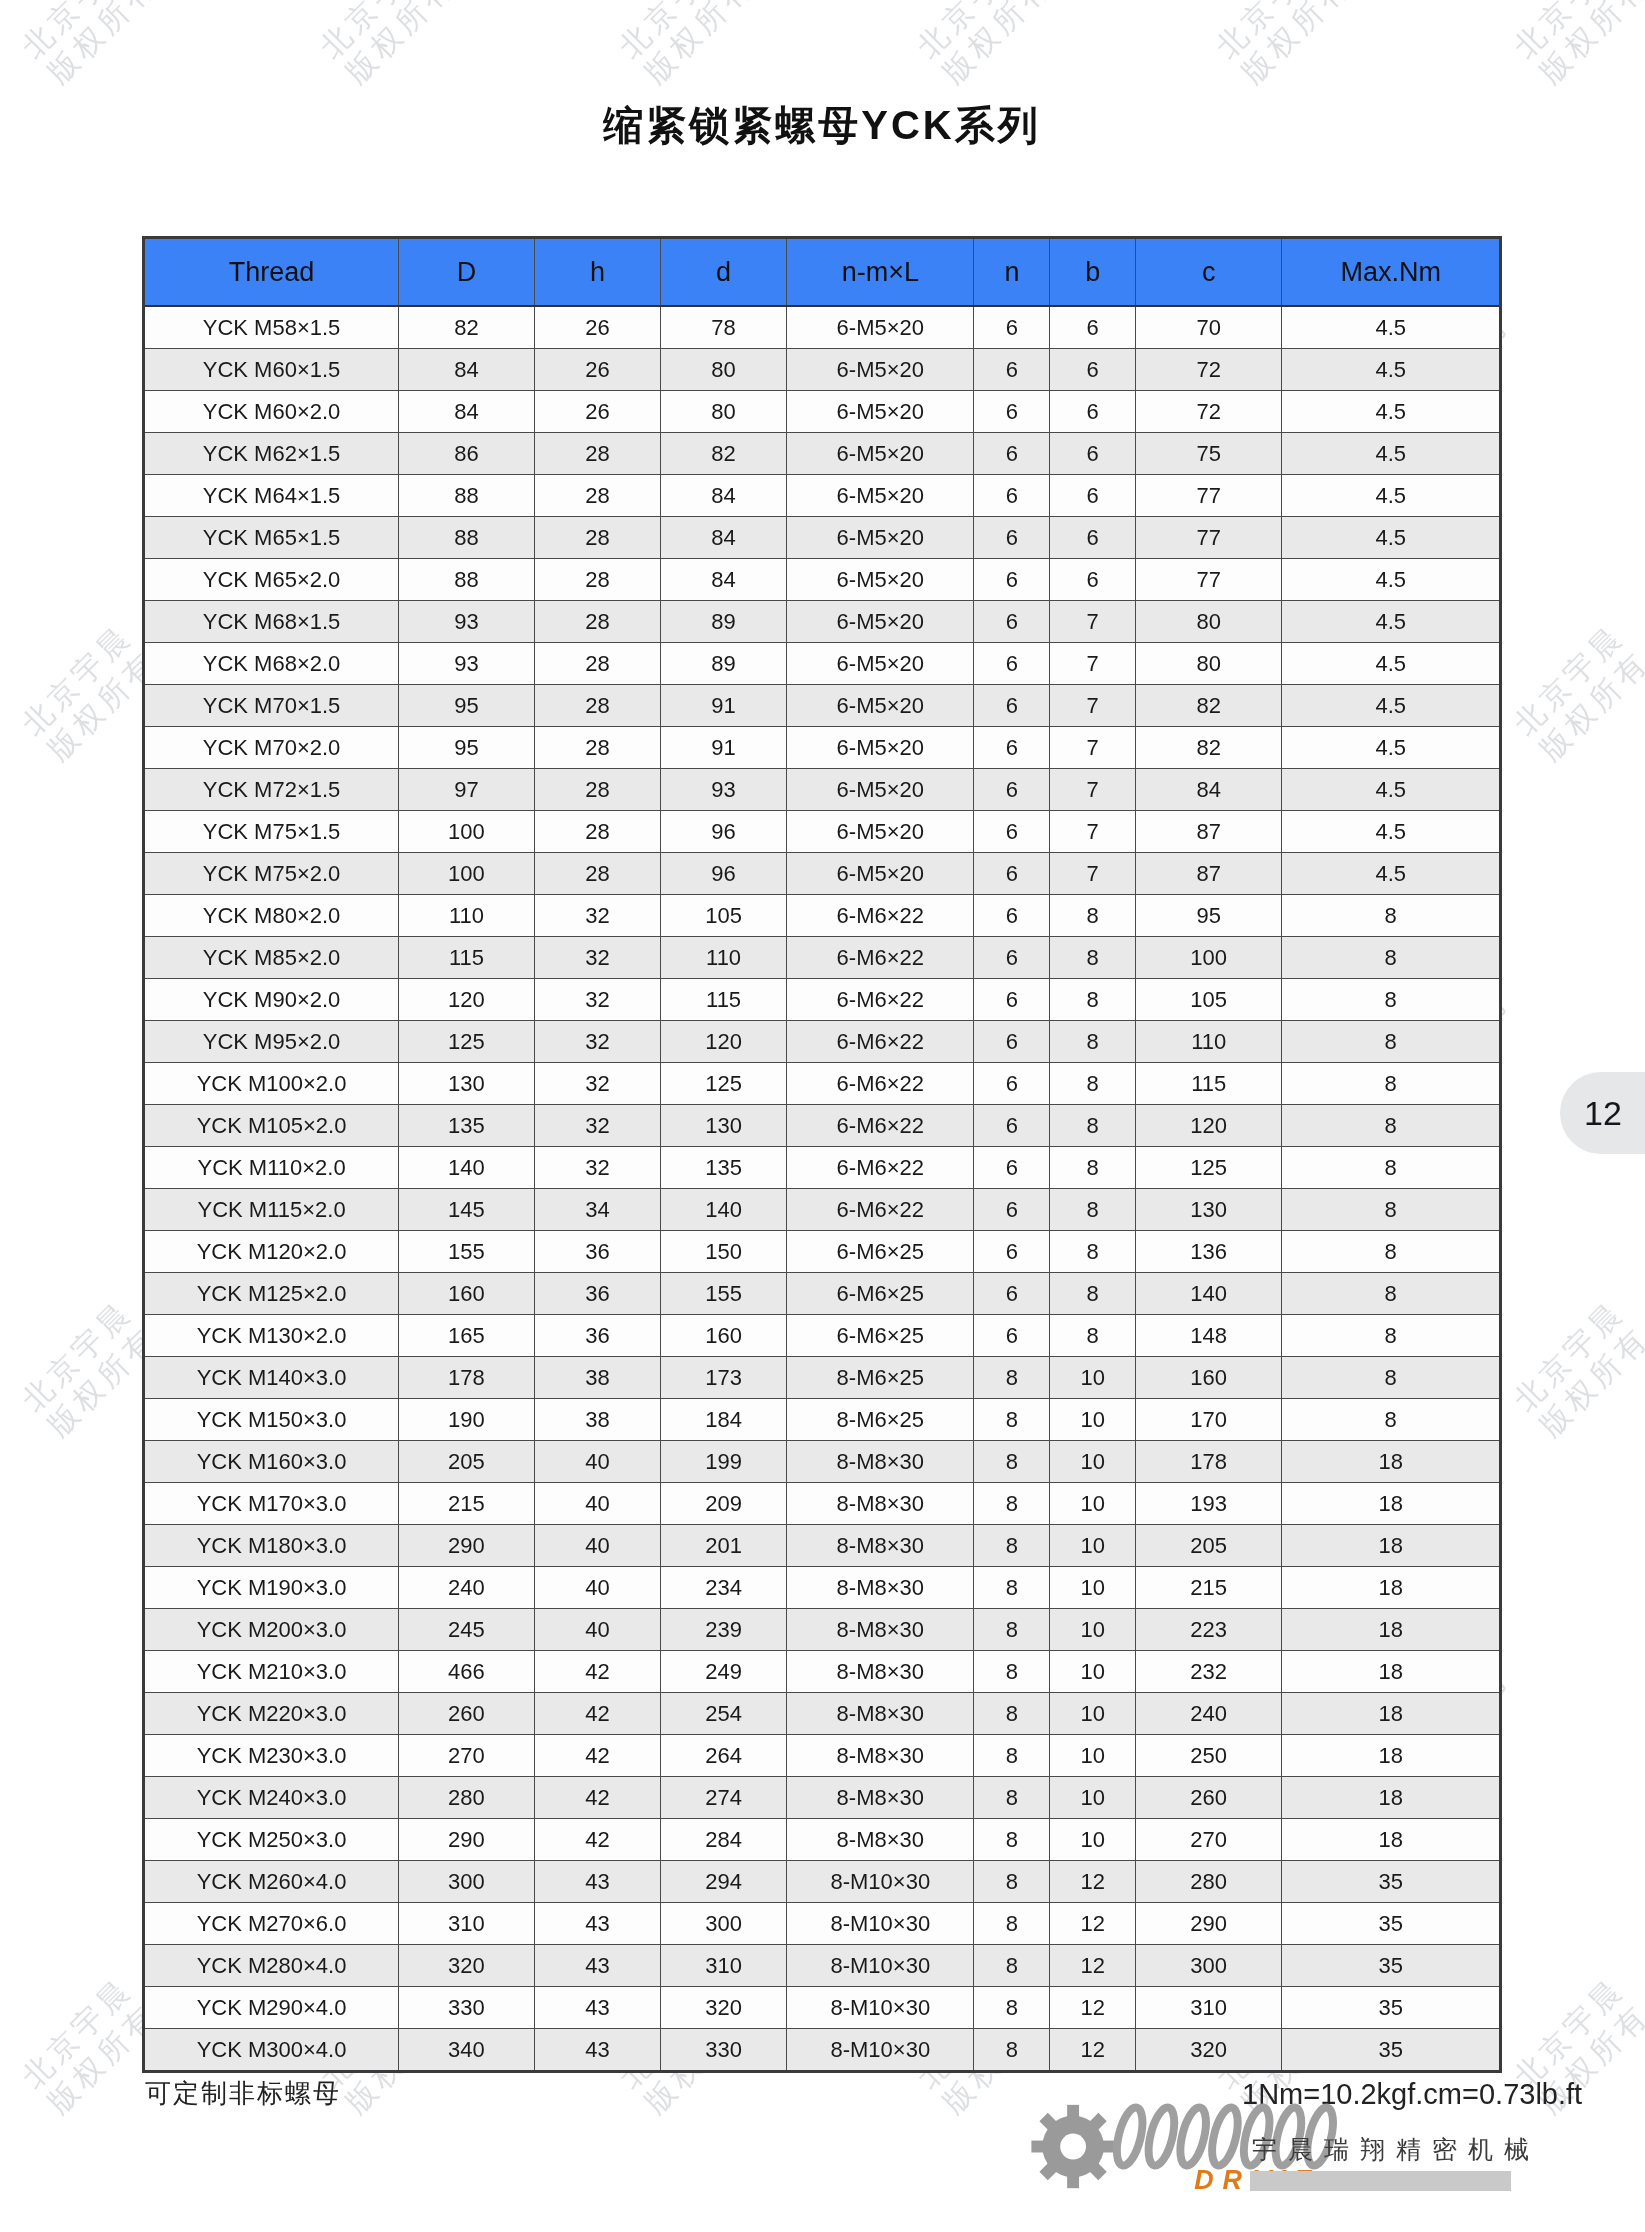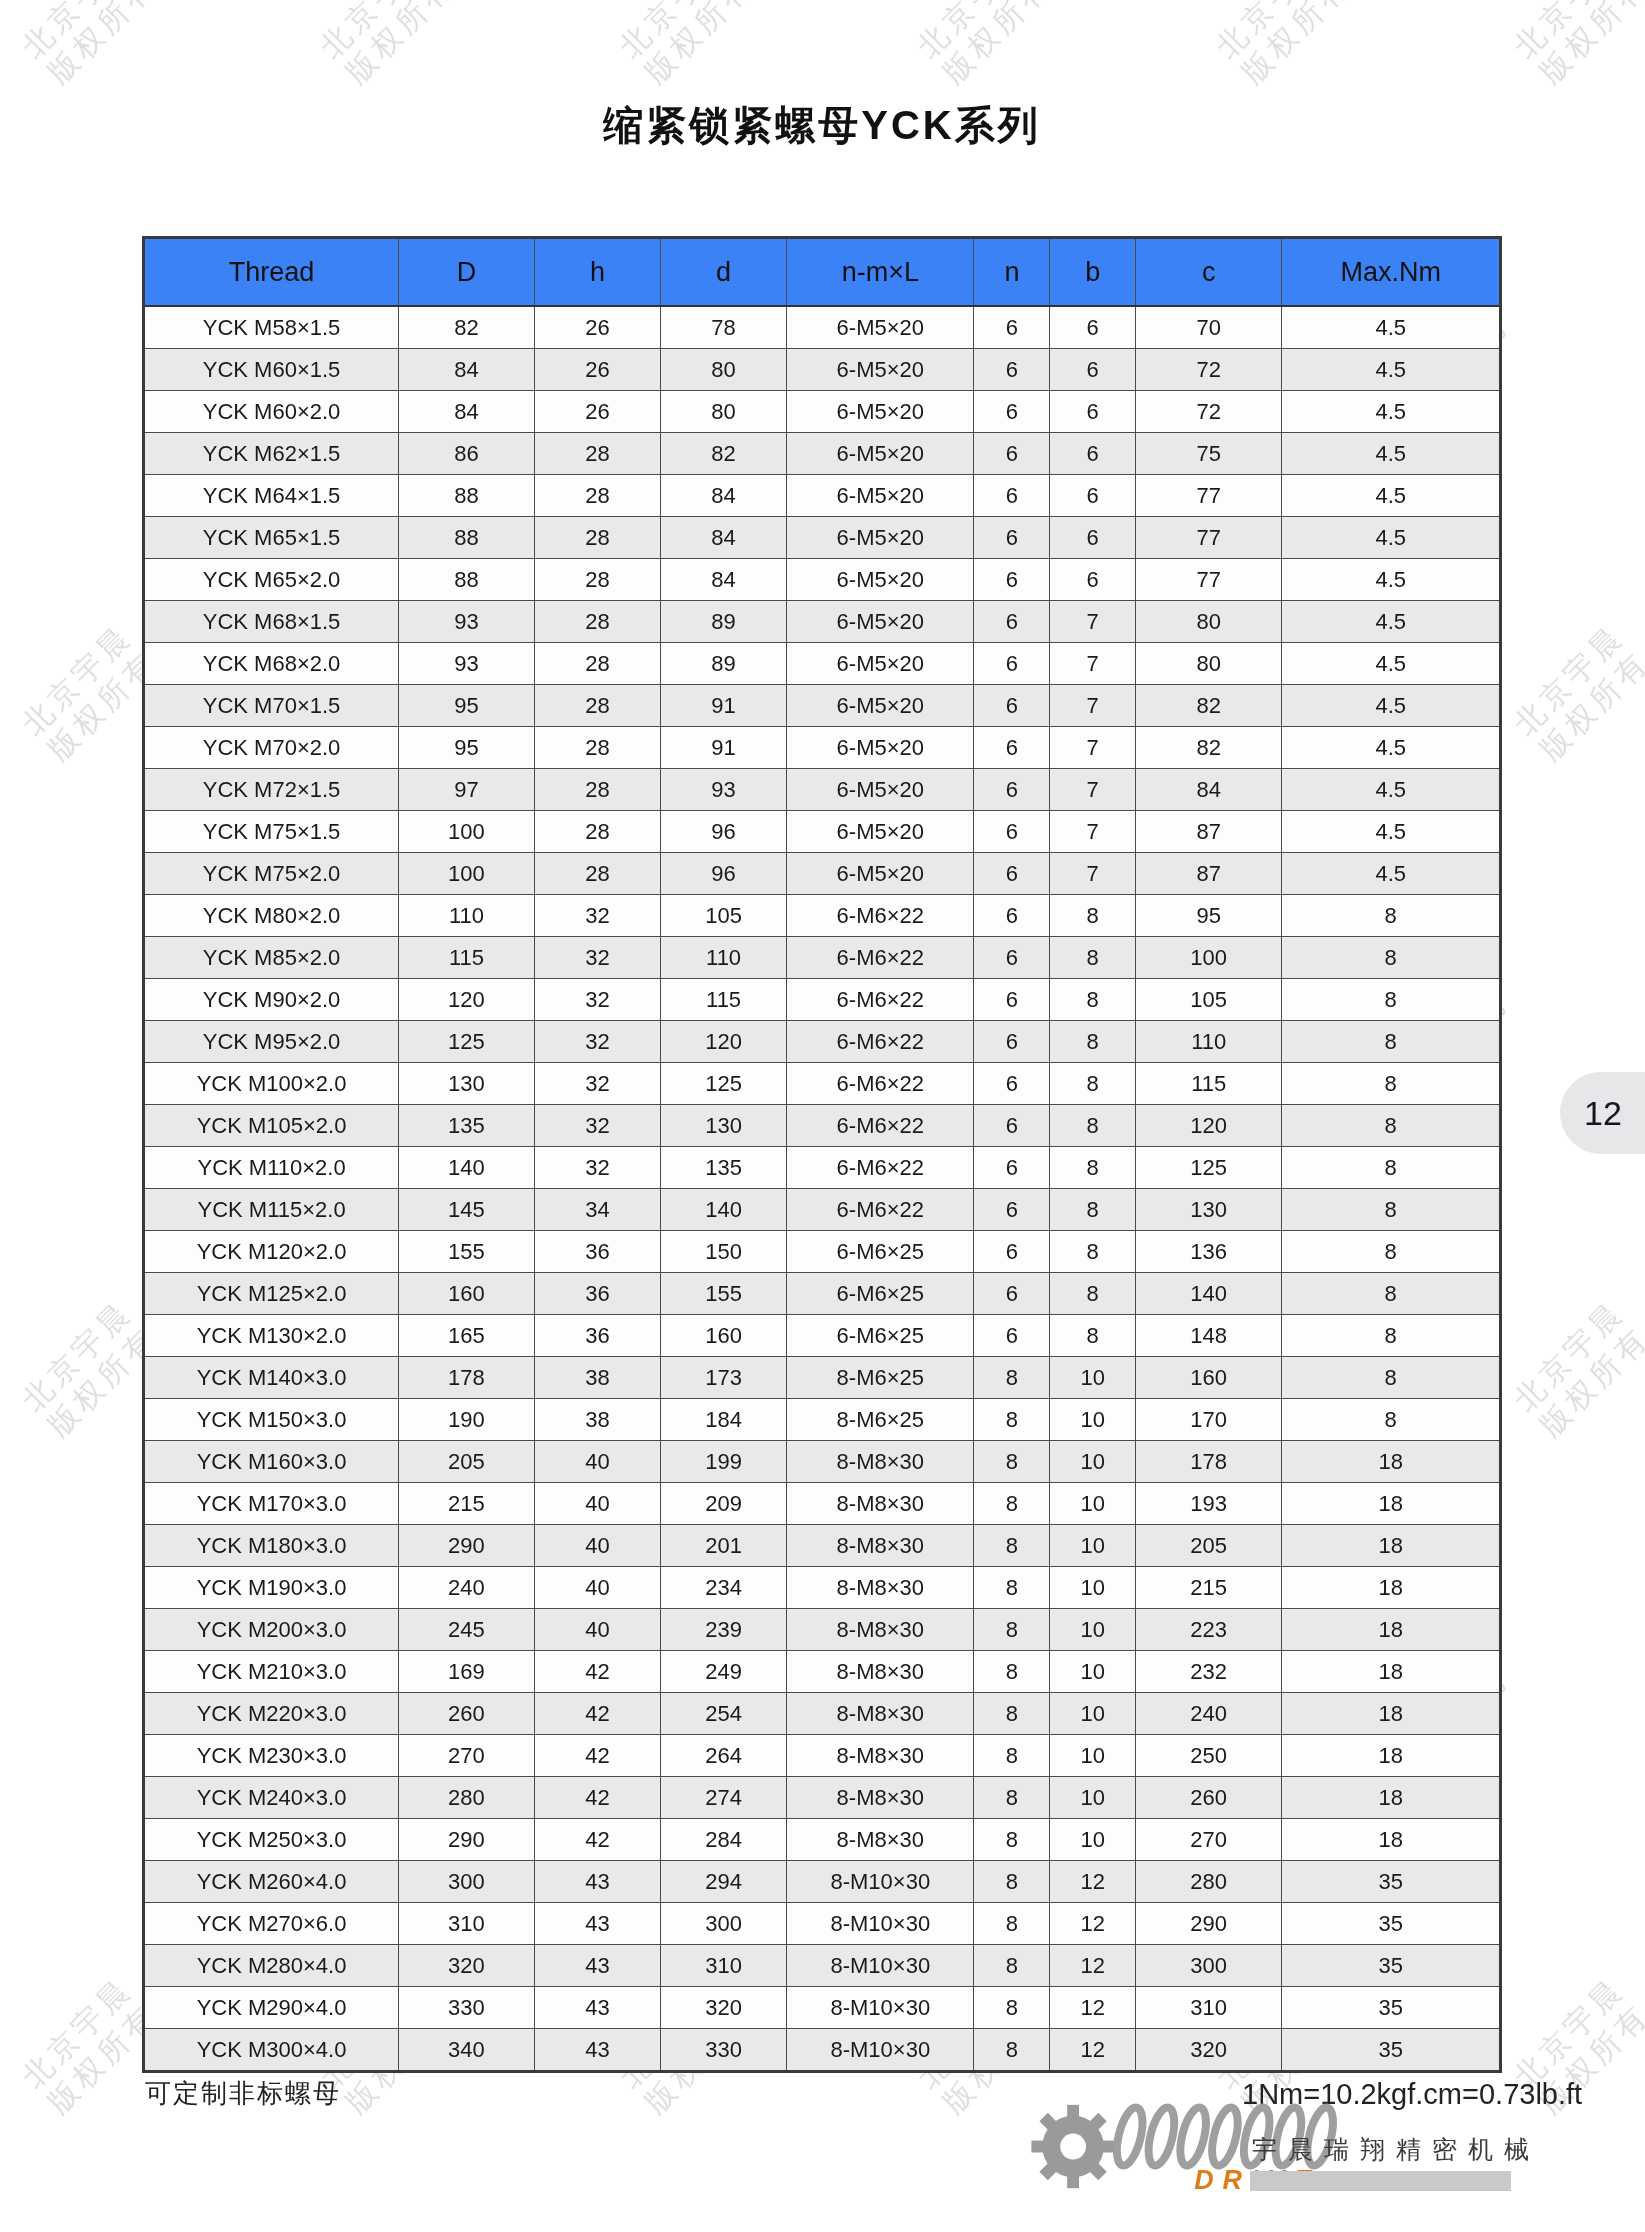--- a/index.html
+++ b/index.html
@@ -617,21 +617,21 @@
             <td>40</td>
             <td>239</td>
             <td>8-M8×30</td>
             <td>8</td>
             <td>10</td>
             <td>223</td>
             <td>18</td>
           </tr>
           <tr>
             <td>YCK M210×3.0</td>
-            <td>169</td>
+            <td>466</td>
             <td>42</td>
             <td>249</td>
             <td>8-M8×30</td>
             <td>8</td>
             <td>10</td>
             <td>232</td>
             <td>18</td>
           </tr>
           <tr class="alt">
             <td>YCK M220×3.0</td>

